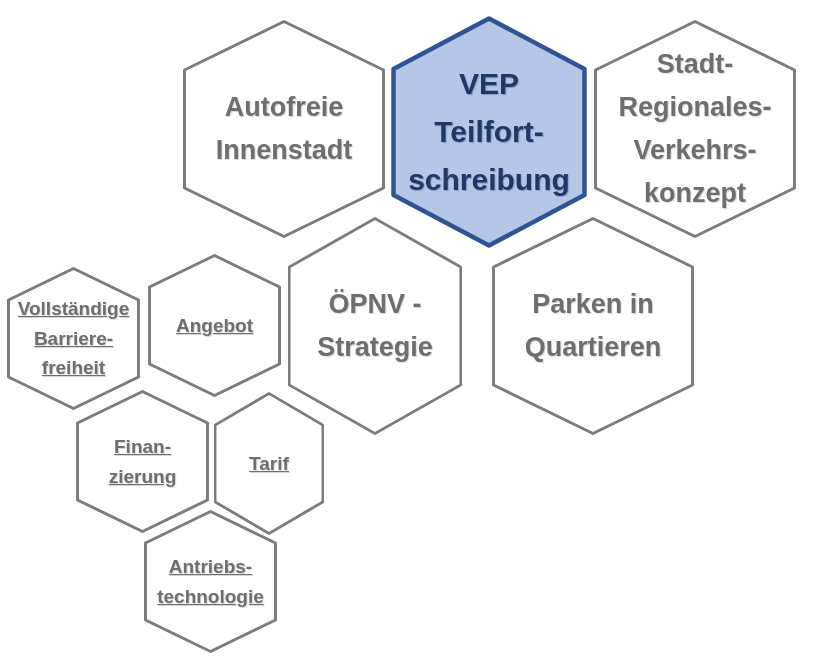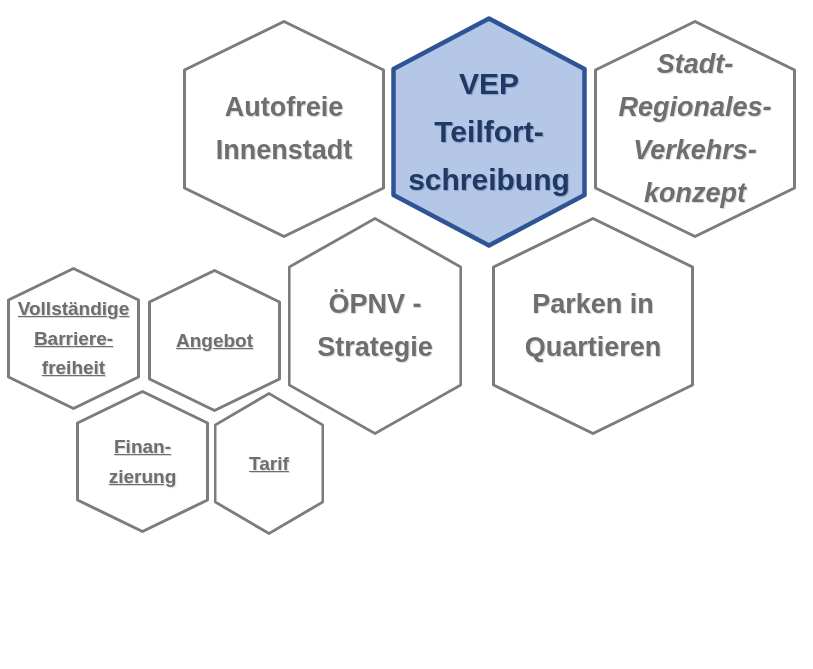--- a/index.html
+++ b/index.html
@@ -70,21 +70,21 @@
 <div class="canvas">
 
   <div class="hex hex-gray hex-large" style="left:183px; top:20px; width:202px; height:218px;">
     <svg viewBox="0 0 202 218" preserveAspectRatio="none">
       <polygon points="101,1.5 200.5,50 200.5,168 101,216.5 1.5,168 1.5,50"></polygon>
     </svg>
     <div class="hex-label">Autofreie
 Innenstadt</div>
   </div>
 
-  <div class="hex hex-gray hex-large" style="left:594px; top:20px; width:202px; height:218px;font-style:italic;">
+  <div class="hex hex-gray hex-large" style="left:594px; top:20px; width:202px; height:218px;">
     <svg viewBox="0 0 202 218" preserveAspectRatio="none">
       <polygon points="101,1.5 200.5,50 200.5,168 101,216.5 1.5,168 1.5,50"></polygon>
     </svg>
     <div class="hex-label">Stadt-
 Regionales-
 Verkehrs-
 konzept</div>
   </div>
 
   <div class="hex hex-gray hex-large" style="left:288px; top:217px; width:174px; height:218px;">
@@ -114,21 +114,21 @@
 
   <div class="hex hex-gray hex-small" style="left:7px; top:267px; width:133px; height:143px;">
     <svg viewBox="0 0 133 143" preserveAspectRatio="none">
       <polygon points="66.5,1.5 131.5,33 131.5,110 66.5,141.5 1.5,110 1.5,33"></polygon>
     </svg>
     <div class="hex-label">Vollständige
 Barriere-
 freiheit</div>
   </div>
 
-  <div class="hex hex-gray hex-small" style="left:148px; top:269px; width:133px; height:143px;">
+  <div class="hex hex-gray hex-small" style="left:148px; top:254px; width:133px; height:143px;">
     <svg viewBox="0 0 133 143" preserveAspectRatio="none">
       <polygon points="66.5,1.5 131.5,33 131.5,110 66.5,141.5 1.5,110 1.5,33"></polygon>
     </svg>
     <div class="hex-label">Angebot</div>
   </div>
 
   <div class="hex hex-gray hex-small" style="left:76px; top:390px; width:133px; height:143px;padding-left:40px;">
     <svg viewBox="0 0 133 143" preserveAspectRatio="none">
       <polygon points="66.5,1.5 131.5,33 131.5,110 66.5,141.5 1.5,110 1.5,33"></polygon>
     </svg>
@@ -136,14 +136,21 @@
 zierung</div>
   </div>
 
   <div class="hex hex-gray hex-small" style="left:214px; top:392px; width:110px; height:143px;">
     <svg viewBox="0 0 133 143" preserveAspectRatio="none">
       <polygon points="66.5,1.5 131.5,33 131.5,110 66.5,141.5 1.5,110 1.5,33"></polygon>
     </svg>
     <div class="hex-label">Tarif</div>
   </div>
 
+  <div class="hex hex-gray hex-small" style="left:144px; top:510px; width:133px; height:143px;">
+    <svg viewBox="0 0 133 143" preserveAspectRatio="none">
+      <polygon points="66.5,1.5 131.5,33 131.5,110 66.5,141.5 1.5,110 1.5,33"></polygon>
+    </svg>
+    <div class="hex-label">Antriebs-
+technologie</div>
+  </div>
 
 </div>
 
 </body></html>

